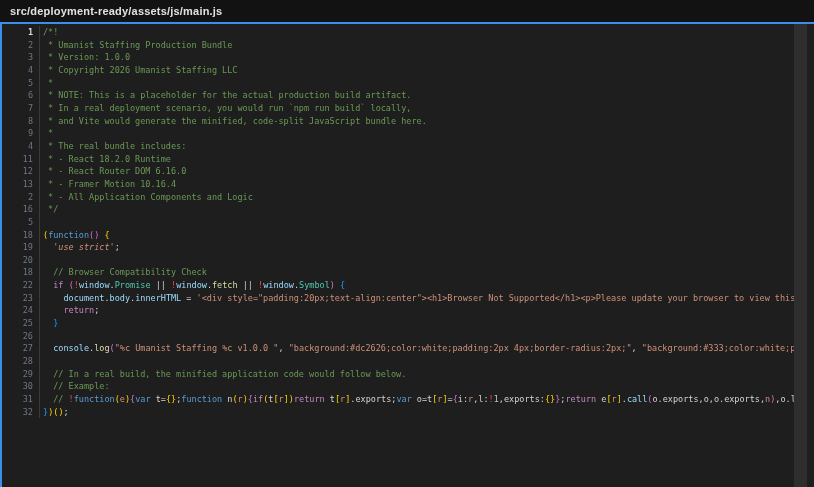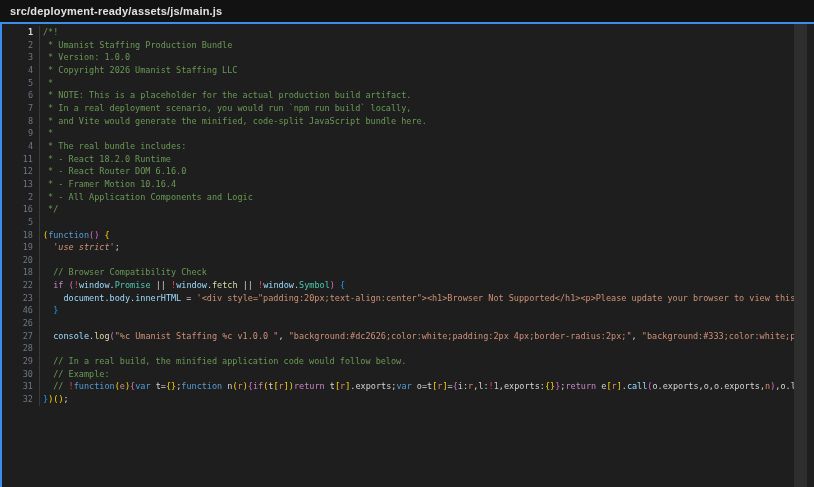--- a/index.html
+++ b/index.html
@@ -139,21 +139,25 @@
       </div>
       <div class="row">
         <div class="ln">22</div>
         <div class="lc"><span style="color: rgb(212, 212, 212);">  </span><span style="color: rgb(197, 134, 192);">if</span><span style="color: rgb(212, 212, 212);"> </span><span style="color: rgb(218, 112, 214);">(</span><span style="color: rgb(244, 71, 71);">!</span><span style="color: rgb(156, 220, 254);">window</span><span style="color: rgb(212, 212, 212);">.</span><span style="color: rgb(78, 201, 176);">Promise</span><span style="color: rgb(212, 212, 212);"> || </span><span style="color: rgb(244, 71, 71);">!</span><span style="color: rgb(156, 220, 254);">window</span><span style="color: rgb(212, 212, 212);">.</span><span style="color: rgb(220, 220, 170);">fetch</span><span style="color: rgb(212, 212, 212);"> || </span><span style="color: rgb(244, 71, 71);">!</span><span style="color: rgb(156, 220, 254);">window</span><span style="color: rgb(212, 212, 212);">.</span><span style="color: rgb(78, 201, 176);">Symbol</span><span style="color: rgb(218, 112, 214);">)</span><span style="color: rgb(212, 212, 212);"> </span><span style="color: rgb(23, 159, 255);">{</span></div>
       </div>
       <div class="row">
         <div class="ln">23</div>
         <div class="lc"><span style="color: rgb(212, 212, 212);">    </span><span style="color: rgb(156, 220, 254);">document</span><span style="color: rgb(212, 212, 212);">.</span><span style="color: rgb(156, 220, 254);">body</span><span style="color: rgb(212, 212, 212);">.</span><span style="color: rgb(156, 220, 254);">innerHTML</span><span style="color: rgb(212, 212, 212);"> = </span><span style="color: rgb(206, 145, 120);">'&lt;div style="padding:20px;text-align:center"&gt;&lt;h1&gt;Browser Not Supported&lt;/h1&gt;&lt;p&gt;Please update your browser to view this</span></div>
       </div>
       <div class="row">
-        <div class="ln">46</div>
+        <div class="ln">24</div>
+        <div class="lc"><span style="color: rgb(212, 212, 212);">    </span><span style="color: rgb(197, 134, 192);">return</span><span style="color: rgb(212, 212, 212);">;</span></div>
+      </div>
+      <div class="row">
+        <div class="ln">25</div>
         <div class="lc"><span style="color: rgb(212, 212, 212);">  </span><span style="color: rgb(23, 159, 255);">}</span></div>
       </div>
       <div class="row">
         <div class="ln">26</div>
         <div class="lc"></div>
       </div>
       <div class="row">
         <div class="ln">27</div>
         <div class="lc"><span style="color: rgb(212, 212, 212);">  </span><span style="color: rgb(156, 220, 254);">console</span><span style="color: rgb(212, 212, 212);">.</span><span style="color: rgb(220, 220, 170);">log</span><span style="color: rgb(218, 112, 214);">(</span><span style="color: rgb(206, 145, 120);">"%c Umanist Staffing %c v1.0.0 "</span><span style="color: rgb(212, 212, 212);">, </span><span style="color: rgb(206, 145, 120);">"background:#dc2626;color:white;padding:2px 4px;border-radius:2px;"</span><span style="color: rgb(212, 212, 212);">, </span><span style="color: rgb(206, 145, 120);">"background:#333;color:white;pa</span></div>
       </div>

